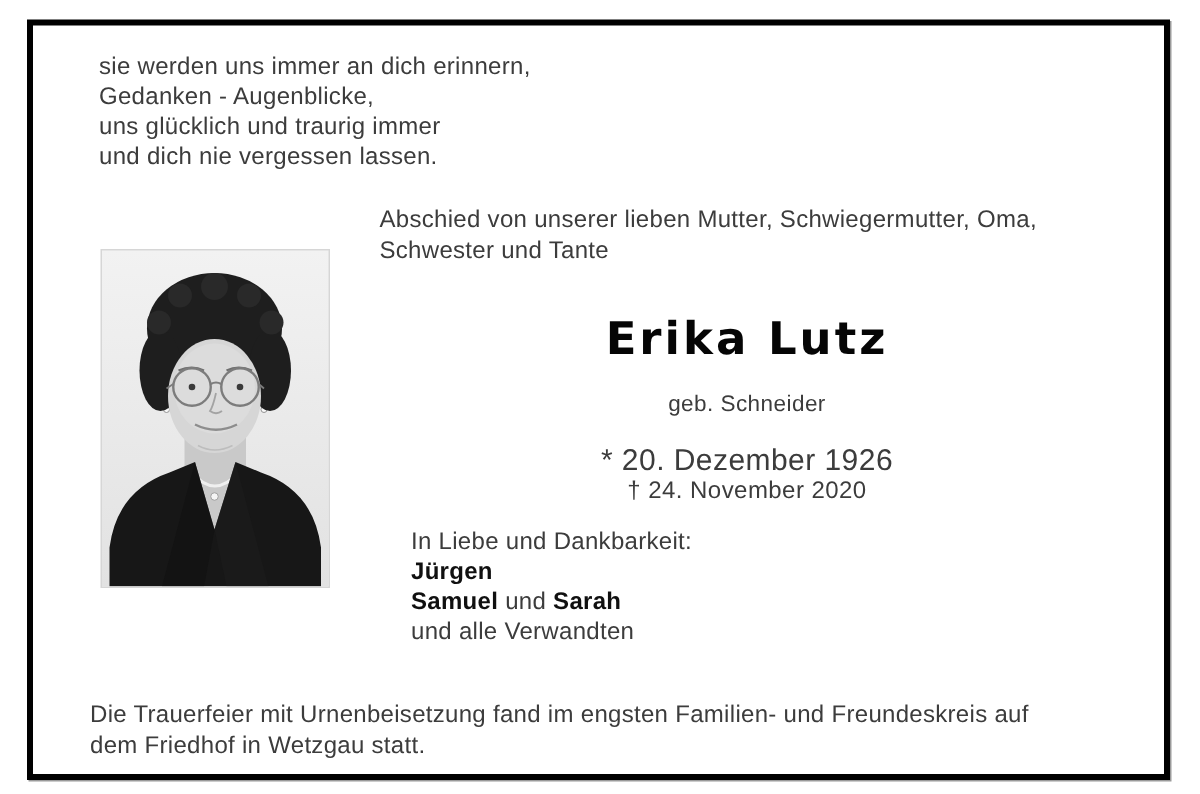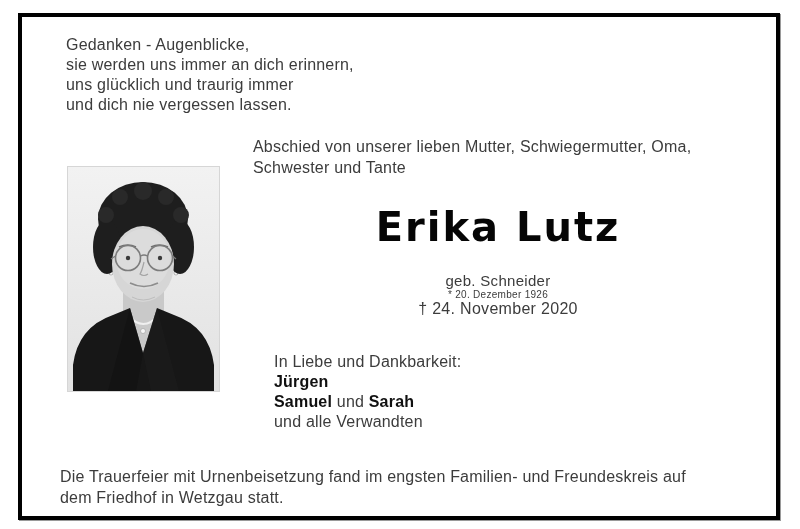--- a/index.html
+++ b/index.html
@@ -23,45 +23,45 @@
   .photo-frame svg { display:block; }
   .intro {
     position:absolute; left:231px; top:119px;
     font-size:16px; line-height:21px; letter-spacing:0.2px;
   }
   .name-block {
     position:absolute; left:256px; top:186px; width:440px; text-align:center;
   }
   .deceased-name {
     font-family:"DejaVu Sans", sans-serif;
-    font-size:40px; font-weight:bold; color:#050505;
+    font-size:30px; font-weight:bold; color:#050505;
     letter-spacing:2px; line-height:48px;
   }
-  .maiden-name { font-size:15px; margin-top:21px; letter-spacing:0.3px; }
-  .birth-date  { font-size:10px; letter-spacing:0.3px; }
+  .maiden-name { font-size:15px; margin-top:10px; letter-spacing:0.3px; }
+  .birth-date  { font-size:20px; margin-top:18px; letter-spacing:0.3px; }
   .death-date  { font-size:16px; margin-top:0;  letter-spacing:0.3px; }
   .mourners {
     position:absolute; left:252px; top:335px;
     font-size:16px; line-height:20px; letter-spacing:0.2px;
   }
   .bold { font-weight:bold; color:#101010; }
   .closing {
     position:absolute; left:38px; top:449px;
     font-size:16px; line-height:21px; letter-spacing:0.2px;
   }
 </style>
 </head>
 <body>
 
 <div class="stage">
   <div class="card">
 
     <div class="verse">
+      <div>sie werden uns immer an dich erinnern,</div>
       <div>Gedanken - Augenblicke,</div>
-      <div>sie werden uns immer an dich erinnern,</div>
       <div>uns glücklich und traurig immer</div>
       <div>und dich nie vergessen lassen.</div>
     </div>
 
     <div class="photo-frame" title="black-and-white portrait of elderly woman with glasses">
       <svg width="151" height="224" viewBox="0 0 151 224">
         <defs>
           <linearGradient id="bgGrad" x1="0" y1="0" x2="0" y2="1">
             <stop offset="0" stop-color="#f2f2f2"></stop>
             <stop offset="1" stop-color="#e2e2e2"></stop>

